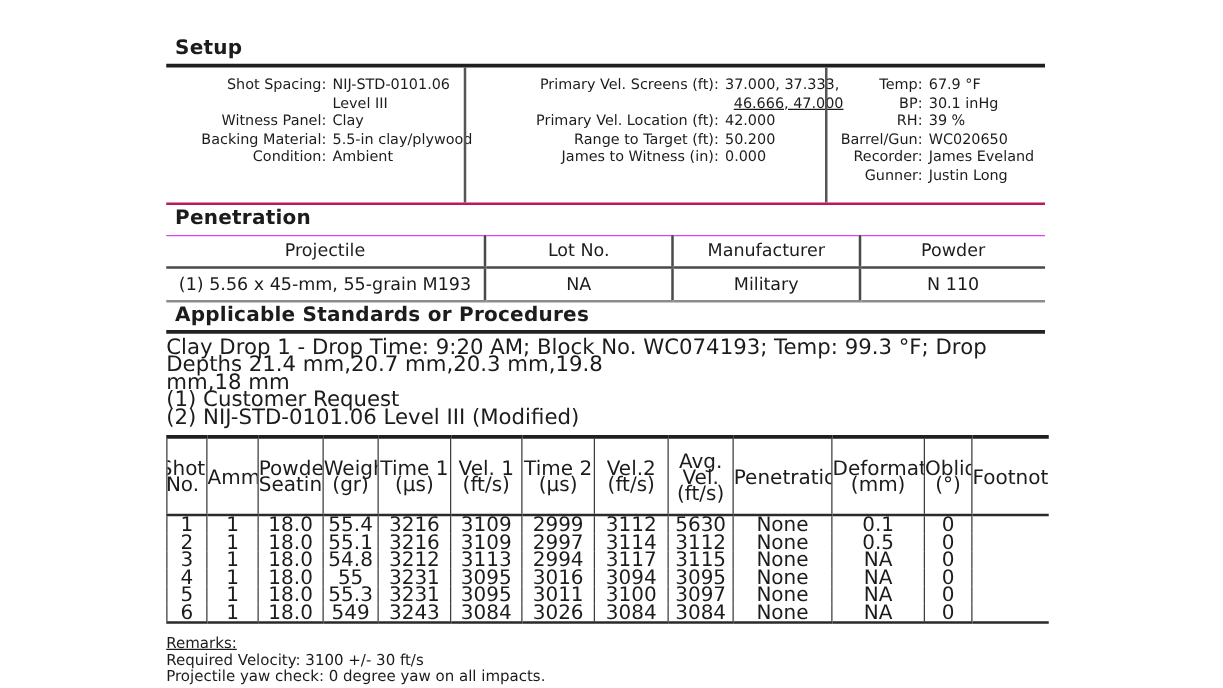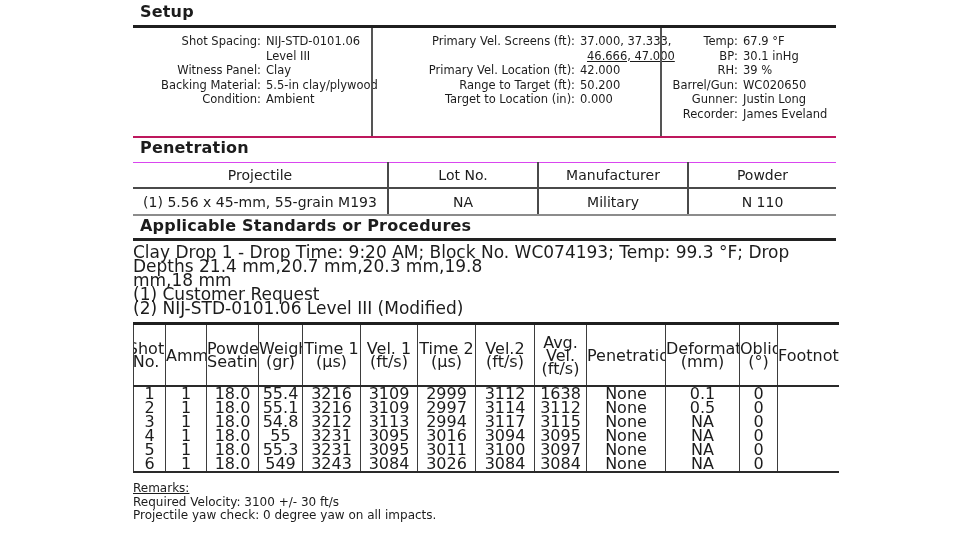--- a/index.html
+++ b/index.html
@@ -4,21 +4,21 @@
 <style>
   html,body{margin:0;padding:0;}
   body{
     width:978px;height:550px;background:#ffffff;position:relative;overflow:hidden;
     font-family:"DejaVu Sans","Liberation Sans",sans-serif;color:#1c1c1c;
     -webkit-font-smoothing:antialiased;
   }
   .page{position:absolute;left:133px;top:0;width:705px;}
 
   .h1{font-size:16px;font-weight:bold;margin:0;padding-left:7px;letter-spacing:.2px;}
-  .h1.first{padding-top:2px;}
+  .h1.first{padding-top:28px;}
 
   
   .setup-box{
     margin-top:4px;height:113px;box-sizing:border-box;display:flex;width:703px;
     border-top:3px solid #1f1f1f;border-bottom:2px solid #be185d;
   }
   .setup-col{box-sizing:border-box;padding-top:6px;}
   .setup-col.sc-0{width:238px;}
   .setup-col.sc-1{width:289px;border-left:2px solid #555;padding-left:44px;}
   .setup-col.sc-2{width:206px;border-left:2px solid #555;}
@@ -111,21 +111,21 @@
             <div>42.000</div>
           </div>
         </div>
         <div class="setup-field">
           <div class="lab">Range to Target (ft):</div>
           <div class="val">
             <div>50.200</div>
           </div>
         </div>
         <div class="setup-field">
-          <div class="lab">Target to Location (in):</div>
+          <div class="lab">James to Witness (in):</div>
           <div class="val">
             <div>0.000</div>
           </div>
         </div>
       </div>
     <div class="setup-col sc-2">
         <div class="setup-field">
           <div class="lab">Temp:</div>
           <div class="val">
             <div>67.9 °F</div>
@@ -143,29 +143,29 @@
             <div>39 %</div>
           </div>
         </div>
         <div class="setup-field">
           <div class="lab">Barrel/Gun:</div>
           <div class="val">
             <div>WC020650</div>
           </div>
         </div>
         <div class="setup-field">
+          <div class="lab">Recorder:</div>
+          <div class="val">
+            <div>James Eveland</div>
+          </div>
+        </div>
+        <div class="setup-field">
           <div class="lab">Gunner:</div>
           <div class="val">
             <div>Justin Long</div>
-          </div>
-        </div>
-        <div class="setup-field">
-          <div class="lab">Recorder:</div>
-          <div class="val">
-            <div>James Eveland</div>
           </div>
         </div>
       </div>
   </div>
 
   <div class="h1">Penetration</div>
   <table class="ammo">
     <colgroup>
       <col style="width:255px">
         <col style="width:150px">
@@ -246,21 +246,21 @@
     <tbody id="shot-body">
         <tr>
           <td>1</td>
           <td>1</td>
           <td>18.0</td>
           <td>55.4</td>
           <td>3216</td>
           <td>3109</td>
           <td>2999</td>
           <td>3112</td>
-          <td>1638</td>
+          <td>5630</td>
           <td>None</td>
           <td>0.1</td>
           <td>0</td>
           <td></td>
         </tr>
         <tr>
           <td>2</td>
           <td>1</td>
           <td>18.0</td>
           <td>55.1</td>

